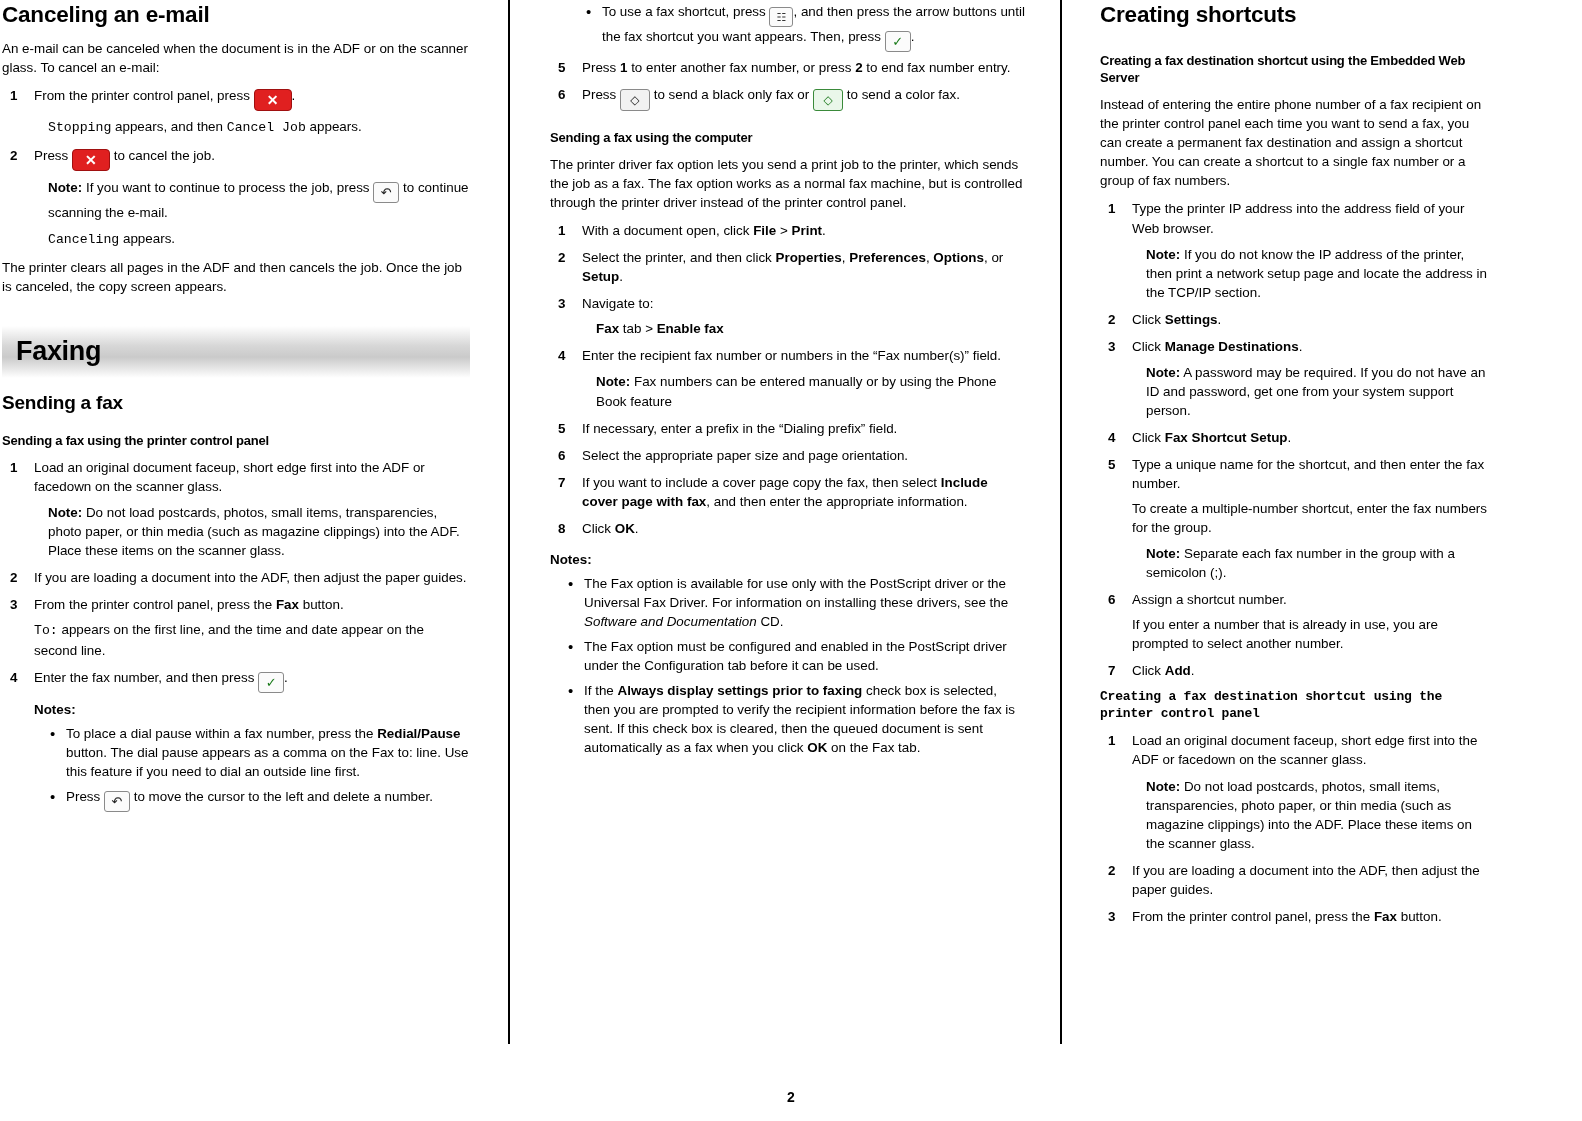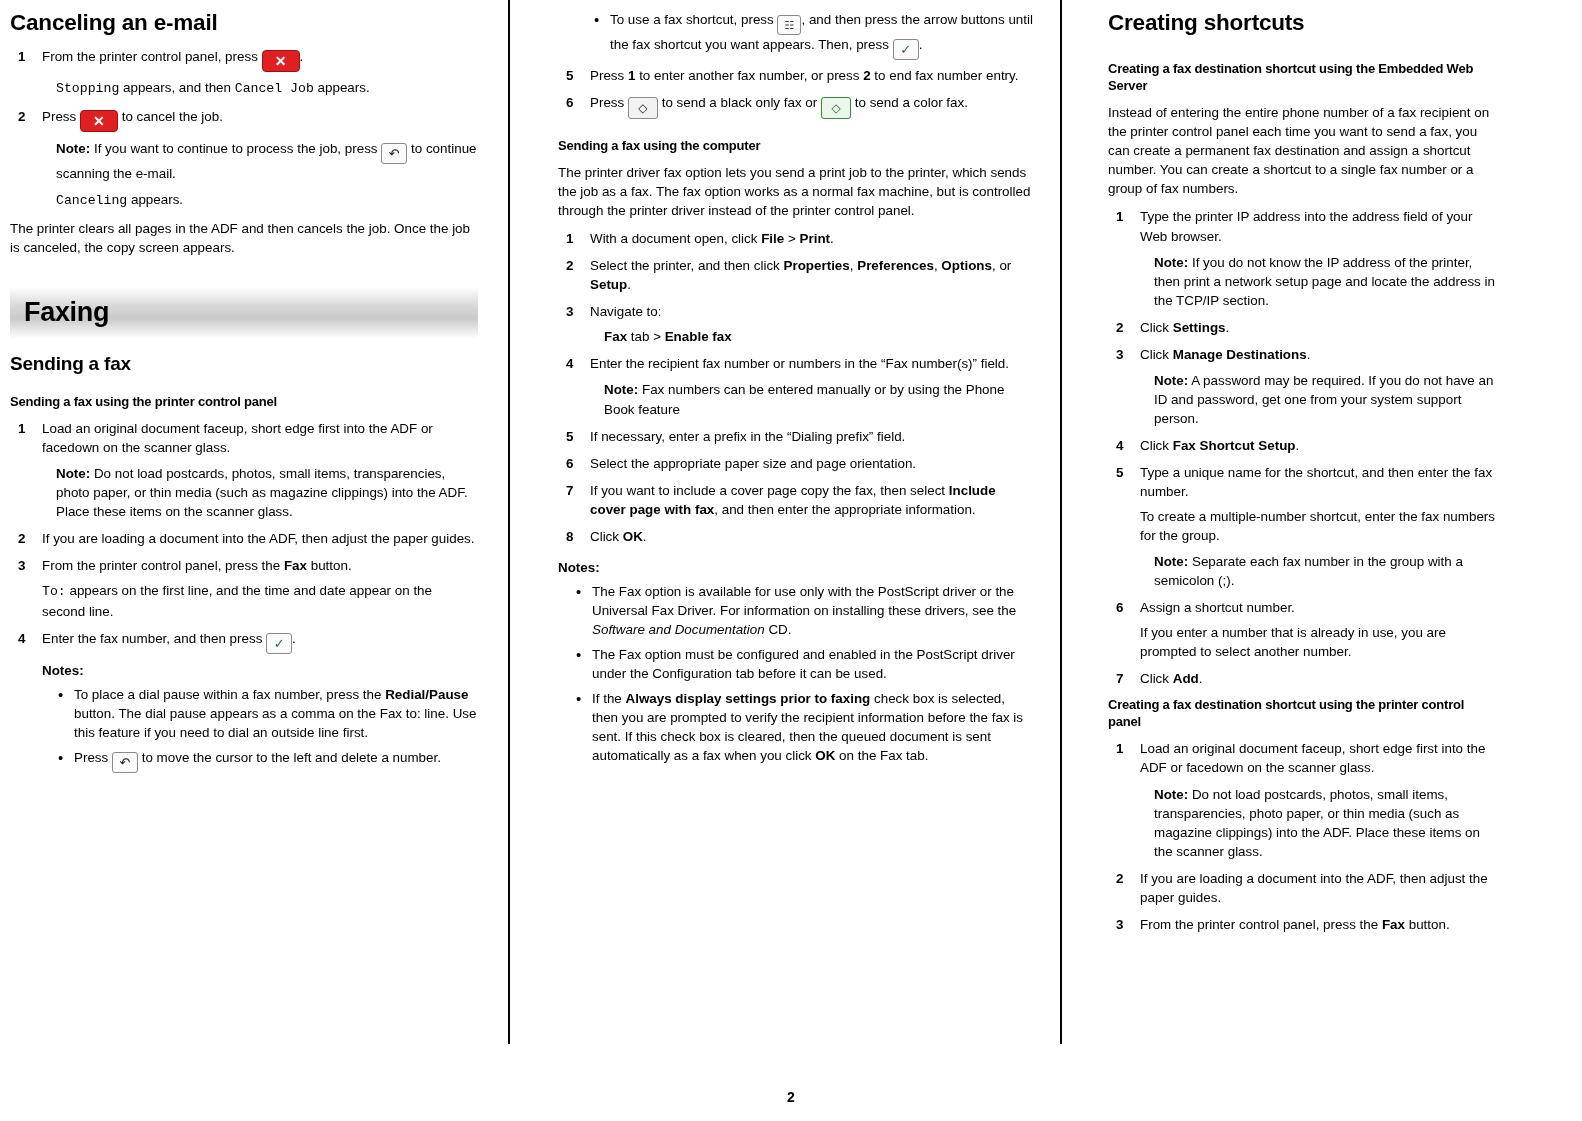--- a/index.html
+++ b/index.html
@@ -13,21 +13,21 @@
     font-family: "Liberation Sans", sans-serif;
     color: #000000;
     position: relative;
     overflow: hidden;
   }
   .page {
     position: relative;
     width: 1582px;
     height: 1121px;
     box-sizing: border-box;
-    padding: 8px;
+    padding: 0;
     border-radius: 30px;
   }
   .columns {
     display: flex;
     flex-direction: row;
     width: 1582px;
     height: 1055px;
     box-sizing: border-box;
   }
   .col {
@@ -213,20 +213,21 @@
 <body>
 
 <div class="page">
 
   <div class="columns">
 
     <div class="col col1">
 
       <h1 class="title">Canceling an e-mail</h1>
 
+      <p>An e-mail can be canceled when the document is in the ADF or on the scanner glass. To cancel an e-mail:</p>
 
       <ol class="steps">
         <li>
           <span class="num">1</span>
           <span>From the printer control panel, press</span>
           <span class="key key-x">✕</span><span>.</span>
           <div class="subtext nbsp-block">
             <span class="mono">Stopping</span><span> appears, and then </span><span class="mono">Cancel Job</span><span> appears.</span>
           </div>
         </li>
@@ -434,21 +435,21 @@
           <span class="num">6</span>
           <span>Assign a shortcut number.</span>
           <div class="subtext">If you enter a number that is already in use, you are prompted to select another number.</div>
         </li>
         <li>
           <span class="num">7</span>
           <span>Click </span><b>Add</b><span>.</span>
         </li>
       </ol>
 
-      <h3 class="sub" style="margin-top:6px;">Creating a fax destination shortcut using the printer control panel</h3>
+      <h3 class="sub" style="margin-top:6px;font-family:Liberation Mono, monospace;">Creating a fax destination shortcut using the printer control panel</h3>
 
       <ol class="steps">
         <li>
           <span class="num">1</span>
           <span>Load an original document faceup, short edge first into the ADF or facedown on the scanner glass.</span>
           <div class="note">
             <b>Note:</b>
             <span>Do not load postcards, photos, small items, transparencies, photo paper, or thin media (such as magazine clippings) into the ADF. Place these items on the scanner glass.</span>
           </div>
         </li>

